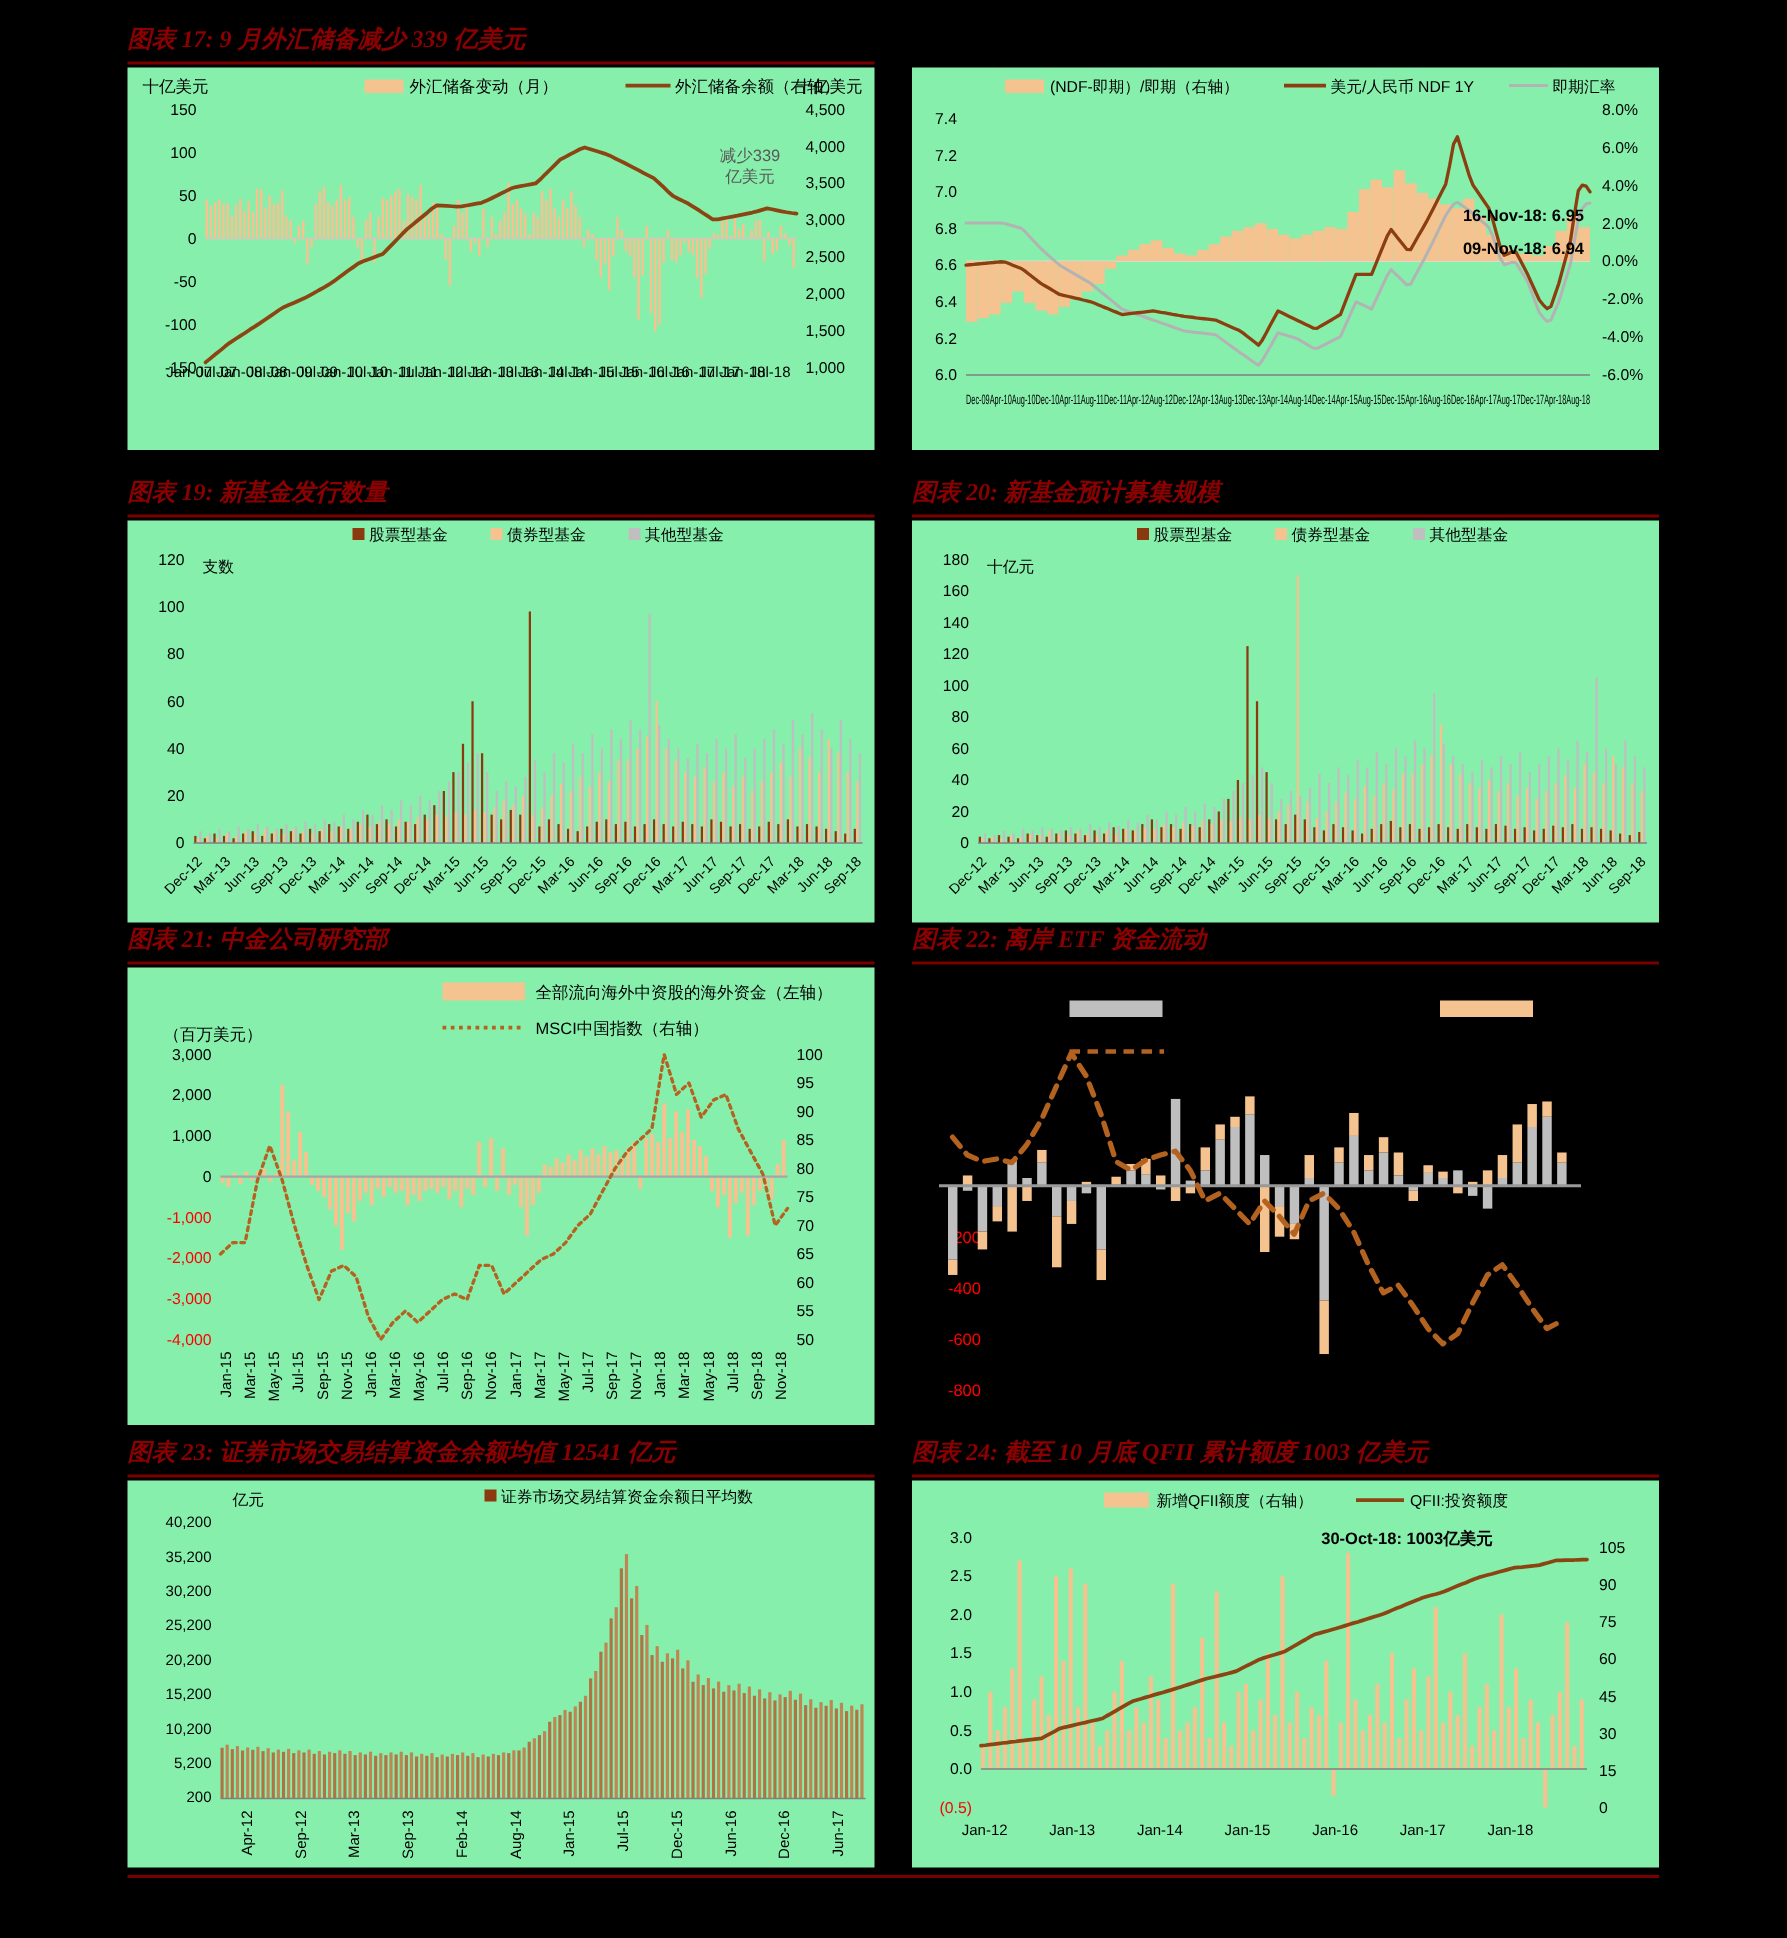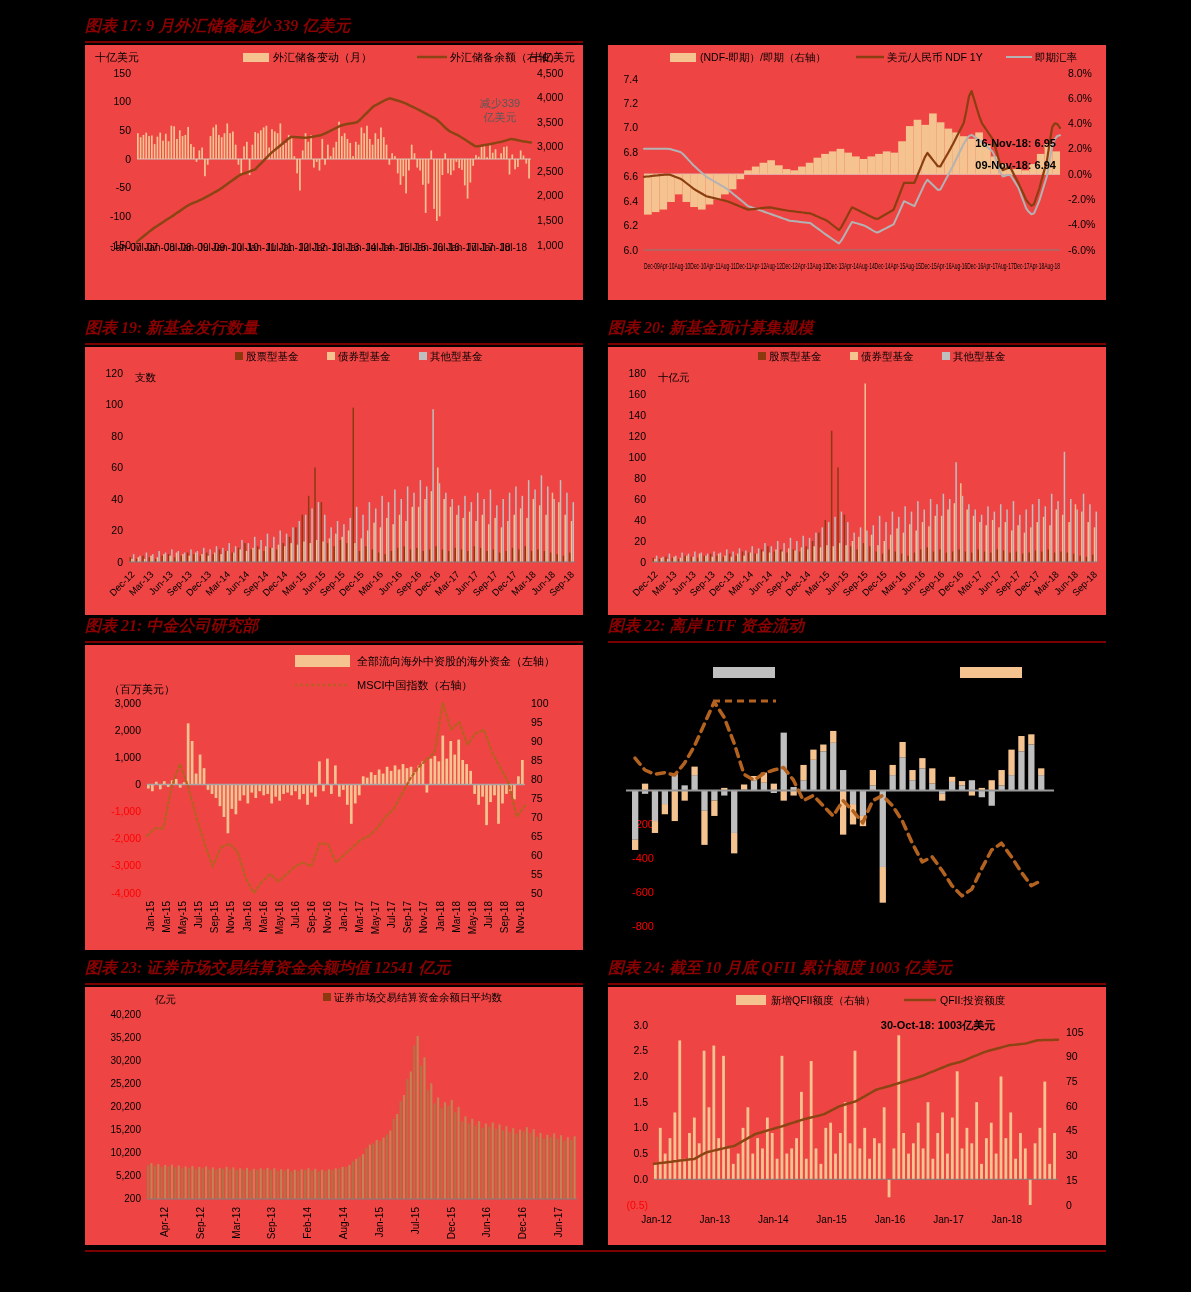--- a/index.html
+++ b/index.html
@@ -2,21 +2,21 @@
 <html><head>
 <meta charset="utf-8">
 <style>
   html,body{margin:0;padding:0;background:#000;}
   #page{position:relative;width:1129px;height:1292px;background:#000;overflow:hidden;
         font-family:"Liberation Sans",sans-serif;}
   .cell{position:absolute;width:498px;}
   .chart-title{font-family:"Liberation Serif",serif;font-style:italic;font-weight:bold;
         font-size:16px;color:#8B0000;border-bottom:2px solid #7A0000;padding-bottom:4px;
         white-space:nowrap;letter-spacing:0px;}
-  .panel{position:absolute;width:498px;background:#ef4444;}
+  .panel{position:absolute;width:498px;background:#86efac;}
   .panel.dark{background:#000;}
   svg{display:block;}
   .r1{top:16px}.r2{top:318px}.r3{top:616px}.r4{top:958px}
   .c1{left:85px}.c2{left:608px}
   .p1{top:45px;height:255px}.p2{top:347px;height:268px}.p3{top:645px;height:305px}.p4{top:987px;height:258px}
   #src-line{position:absolute;left:85px;top:1250px;width:1021px;border-top:2px solid #7A0000;}
   #src-text{position:absolute;left:85px;top:1304px;font-family:"Liberation Serif",serif;
         font-style:italic;font-weight:bold;font-size:14px;color:#8B0000;text-align:center;}
 </style>
 </head>

